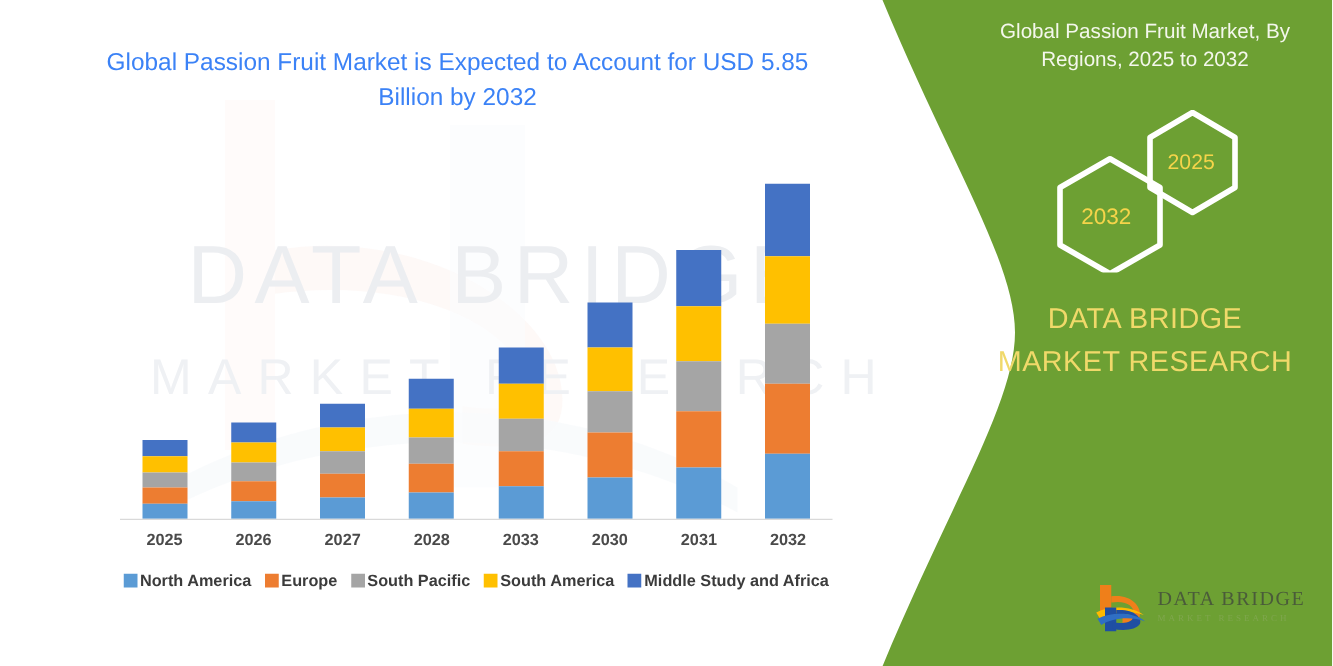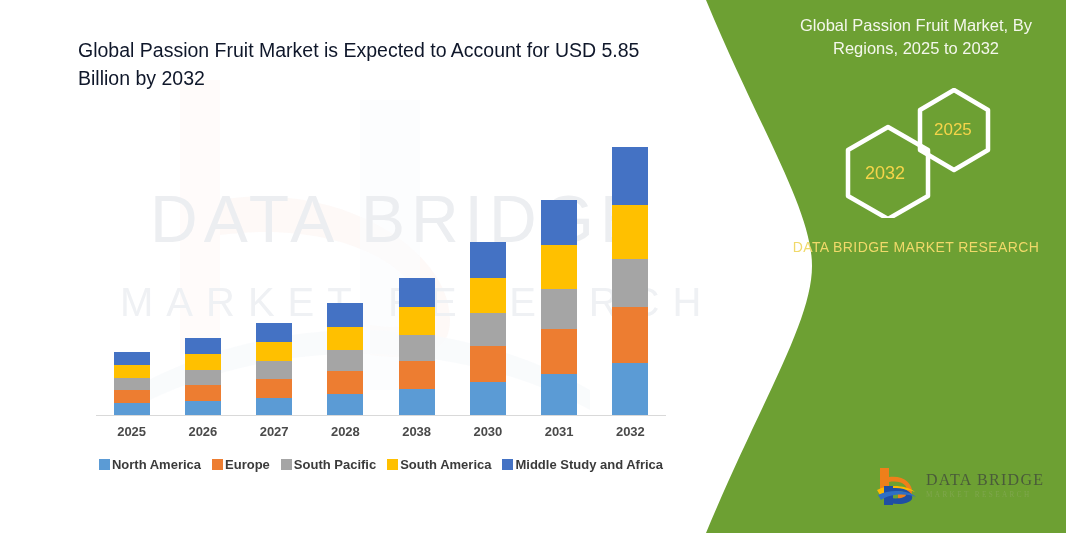--- a/index.html
+++ b/index.html
@@ -49,23 +49,24 @@
     font-family: "Liberation Sans", sans-serif;
     margin-top: 26px;
     white-space: nowrap;
   }
 
   
   .chart-title {
     position: absolute;
     left: 78px; top: 37px;
     width: 576px;
+    text-align: center;
     font-size: 19.5px;
     line-height: 1.42;
-    color: #0f172a;
+    color: #3b82f6;
     font-family: "Liberation Sans", sans-serif;
   }
   .baseline {
     position: absolute;
     left: 96px; top: 415px;
     width: 570px; height: 1px;
     background: #d9d9d9;
   }
   .bars {
     position: absolute;
@@ -184,21 +185,21 @@
     font-family: "Liberation Sans", sans-serif;
     color: #f5d44a;
     font-size: 18px;
   }
   .hex-label.small { font-size: 17px; }
   .brand-text {
     position: absolute;
     left: 20px; top: 237px;
     width: 260px;
     text-align: center;
-    font-size: 14px;
+    font-size: 23px;
     line-height: 1.5;
     letter-spacing: .4px;
     color: #f0d96a;
     font-family: "Liberation Sans", sans-serif;
   }
 
   
   .logo-wrap {
     position: absolute;
     left: 874px; top: 462px;
@@ -316,21 +317,21 @@
         </div>
       </div>
     </div>
   <div class="baseline"></div>
 
   <div class="xaxis" id="xaxis">
       <div class="xtick">2025</div>
       <div class="xtick">2026</div>
       <div class="xtick">2027</div>
       <div class="xtick">2028</div>
-      <div class="xtick">2038</div>
+      <div class="xtick">2033</div>
       <div class="xtick">2030</div>
       <div class="xtick">2031</div>
       <div class="xtick">2032</div>
     </div>
 
   <div class="legend" id="legend">
       <div class="legend-item">
         <span class="legend-swatch" style="background: rgb(91, 155, 213);"></span>
         <span class="legend-label">North America</span>
       </div>

